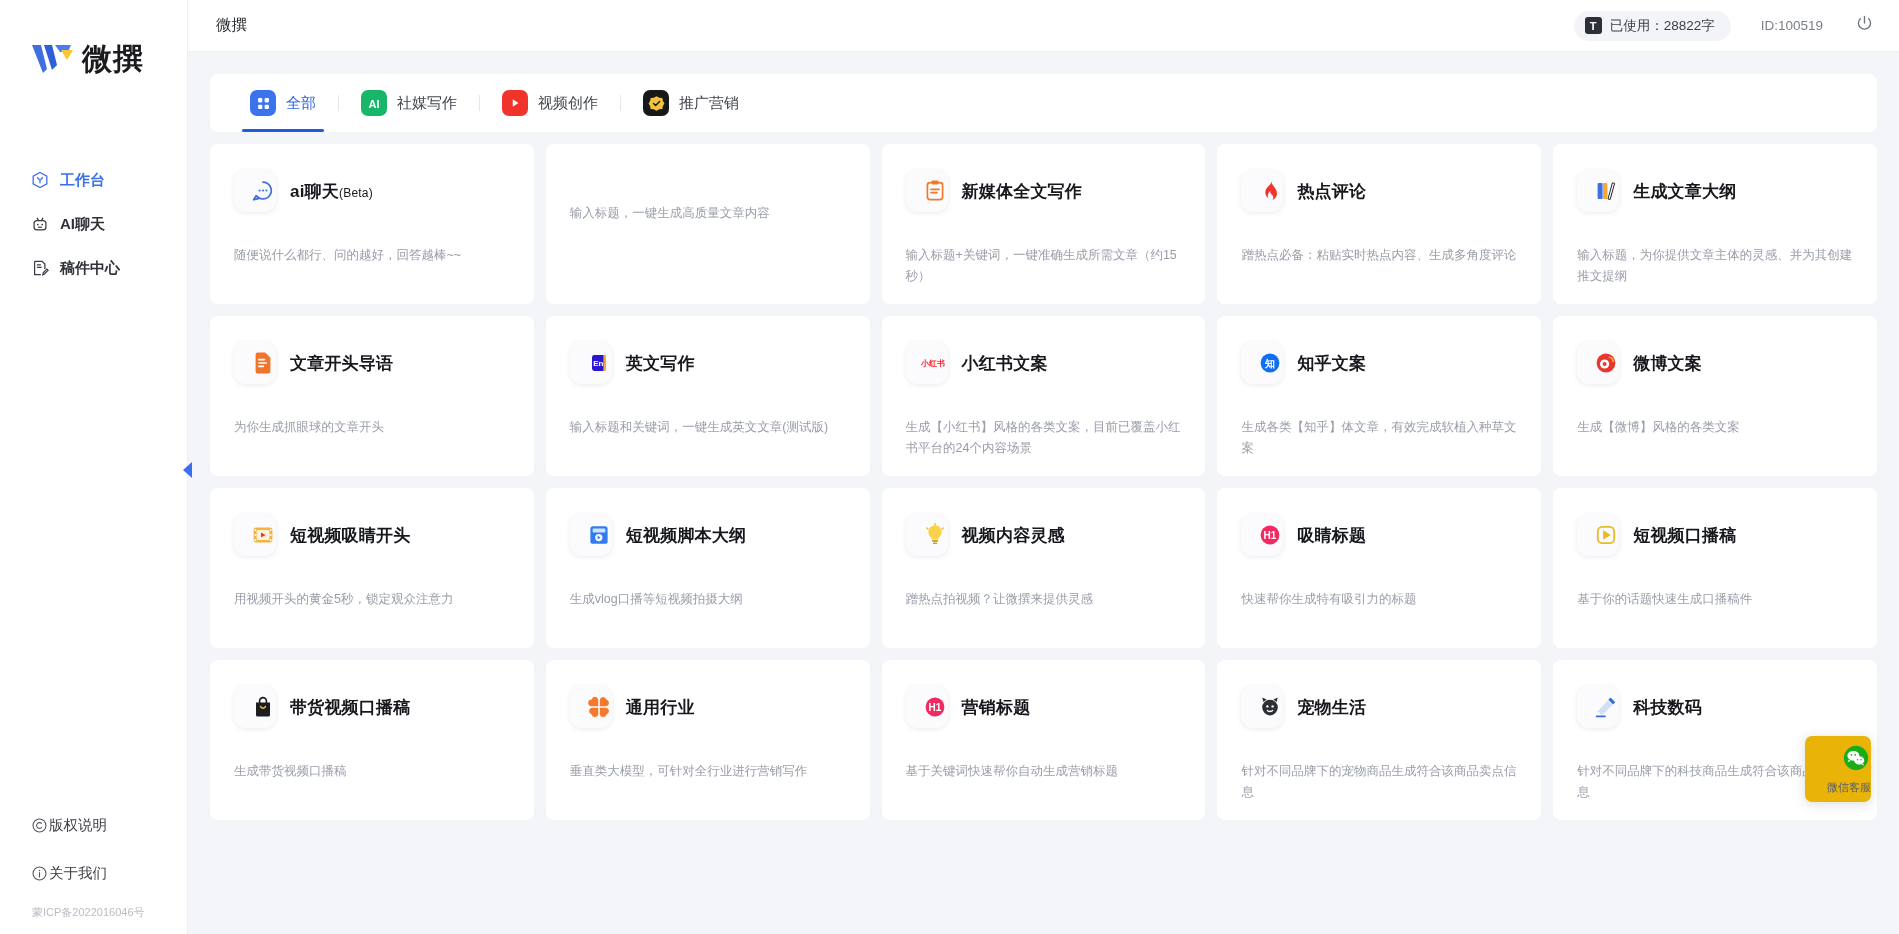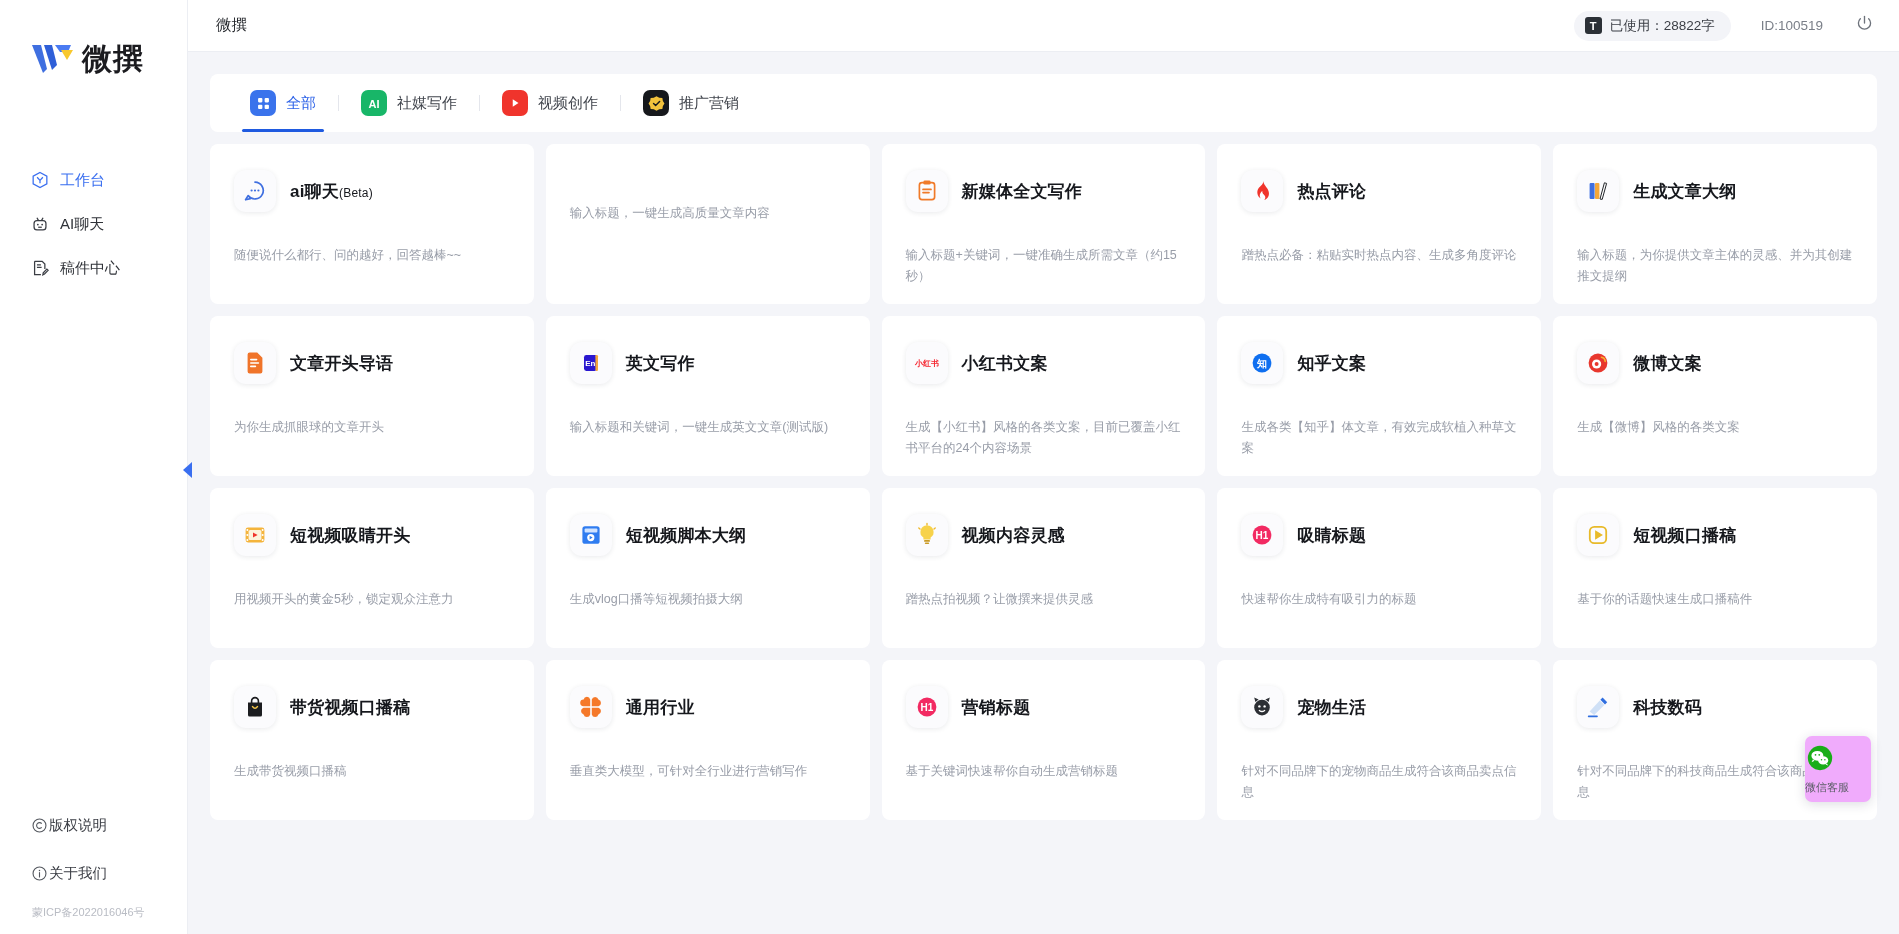--- a/index.html
+++ b/index.html
@@ -15,21 +15,21 @@
   .sidebar {
     width: 188px; height: 934px; background: #ffffff;
     border-right: 1px solid #eceef3;
     display: flex; flex-direction: column;
     position: relative; flex: 0 0 188px;
   }
   .logo-wrap { height: 118px; display: flex; align-items: center; padding-left: 30px; }
   .logo-mark { width: 46px; height: 40px; position: relative; }
   .logo-text { font-size: 30px; font-weight: 700; color: #1b1b1f; letter-spacing: 1px; margin-left: 6px; }
 
-  .nav { margin-top: 40px; display: flex; flex-direction: column; }
+  .nav { margin-top: 40px; display: flex; flex-direction: column; font-weight: bold; }
   .nav-item {
     height: 44px; display: flex; align-items: center; gap: 11px;
     padding-left: 30px; font-size: 15px; color: #2f3238; cursor: pointer;
   }
   .nav-item.active { color: #3a6ff0; }
   .nav-ico { width: 19px; height: 19px; display: inline-flex; align-items: center; justify-content: center; }
   .nav-ico svg { display: block; }
 
   .sidebar-bottom { margin-top: auto; padding-bottom: 14px; display: flex; flex-direction: column; }
   .sb-item {
@@ -91,33 +91,33 @@
   .grid-wrap { background: #f4f5f9; padding-top: 12px; }
   .grid { display: grid; grid-template-columns: repeat(5, 1fr); gap: 12px; }
   .card {
     background: #fff; border-radius: 8px; height: 160px;
     padding: 26px 24px 0 24px; cursor: pointer; overflow: hidden;
   }
   .card-head { display: flex; align-items: center; gap: 14px; }
   .card-ico {
     width: 42px; height: 42px; border-radius: 12px; background: #fbfbfd;
     box-shadow: 0 1px 5px rgba(40,48,70,.10);
-    display: flex; align-items: center; justify-content: center; flex: 0 0 42px;
+    display: flex; align-items: center; justify-content: flex-end; flex: 0 0 42px;
   }
   .card-title { font-size: 17px; font-weight: 700; color: #16181d; letter-spacing: .2px; }
   .card-title .beta { font-weight: 400; font-size: 12px; }
   .card-desc {
     margin-top: 33px; font-size: 12.5px; color: #989da8; line-height: 1.65;
   }
 
   
   .cs-widget {
     position: absolute; right: 28px; bottom: 132px; width: 66px; height: 66px;
-    background: #f0abfc; border-radius: 7px; box-shadow: 0 2px 12px rgba(30,36,60,.16);
-    display: flex; flex-direction: column; align-items: flex-start; justify-content: center;
+    background: #eab308; border-radius: 7px; box-shadow: 0 2px 12px rgba(30,36,60,.16);
+    display: flex; flex-direction: column; align-items: flex-end; justify-content: center;
     gap: 3px; cursor: pointer; z-index: 40;
   }
   .cs-label { font-size: 11px; color: #585c64; }
 
   svg { shape-rendering: geometricPrecision; }
 </style>
 </head>
 <body>
 
 <div class="app">

